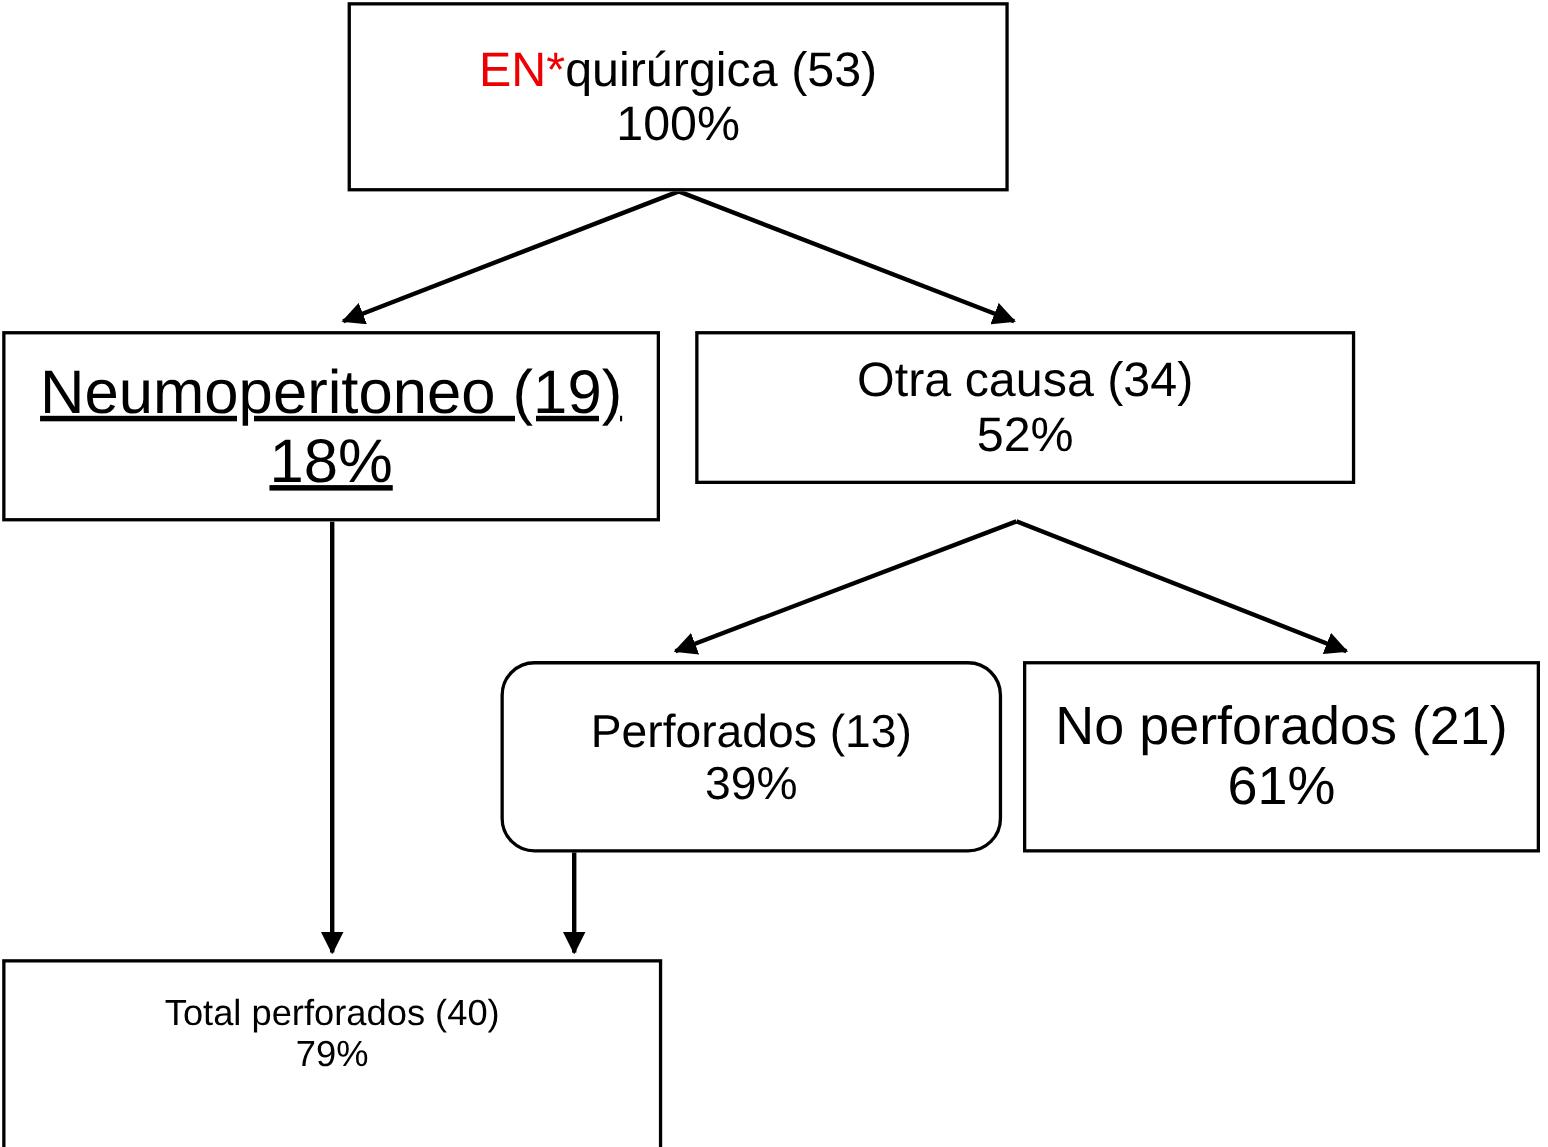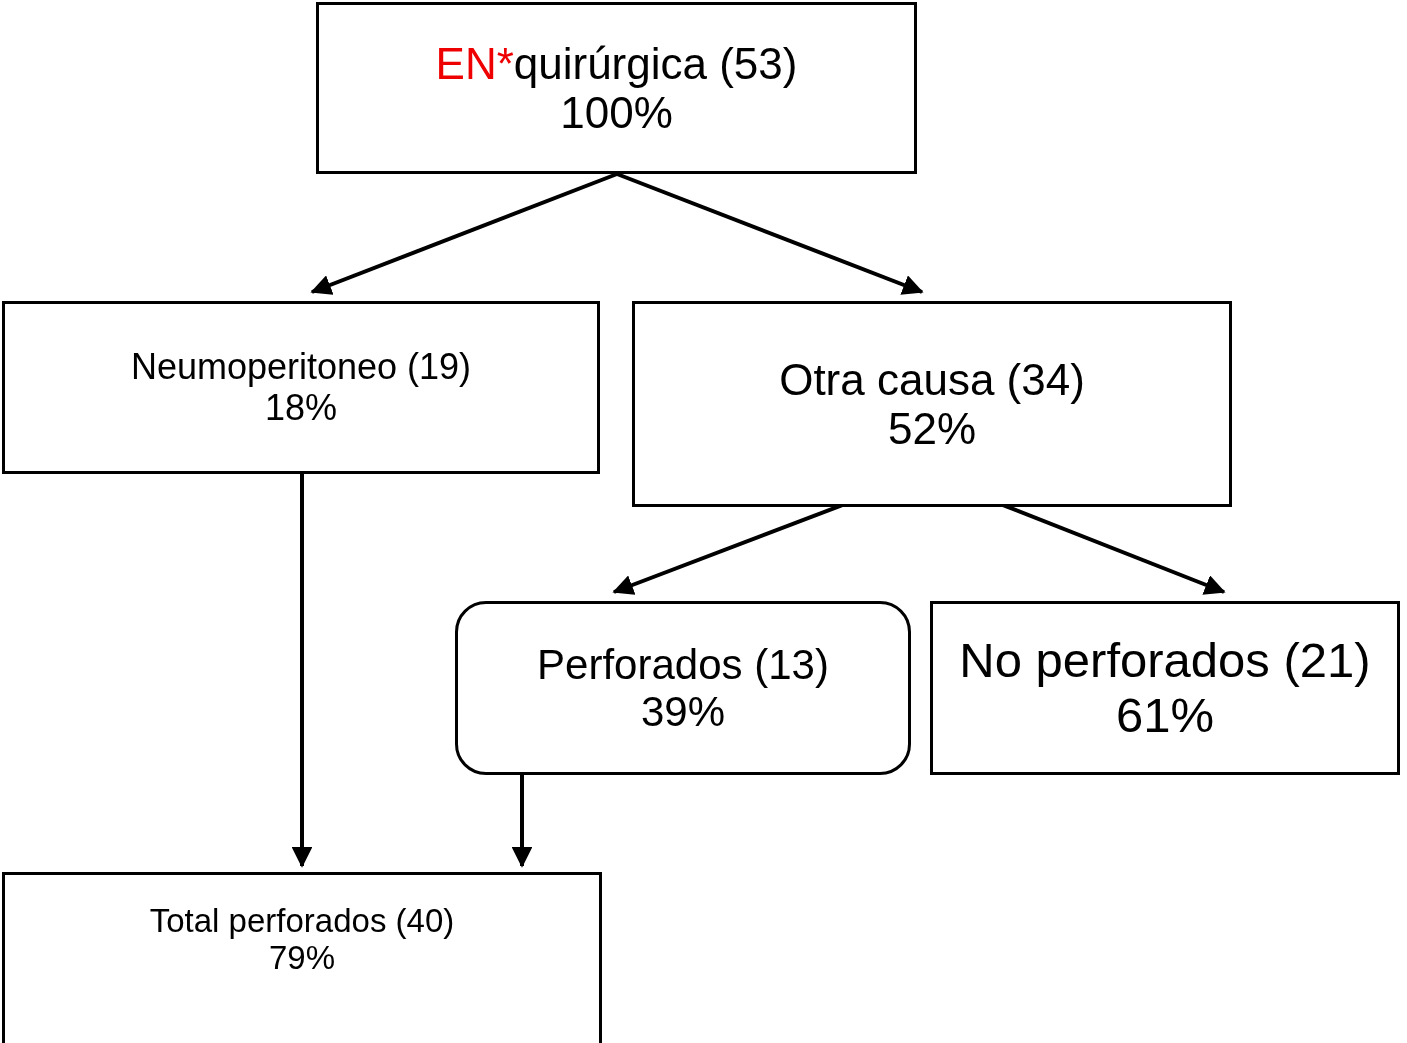--- a/index.html
+++ b/index.html
@@ -37,24 +37,25 @@
   
   #node-en {
     left: 316px; top: 2px; width: 601px; height: 172px;
     font-size: 44px;
   }
   #node-en .line1 { letter-spacing: 0px; }
   .accent { color: #ef0000; }
 
   #node-neumo {
     left: 2px; top: 301px; width: 598px; height: 173px;
-    font-size: 36px;
+    font-size: 56px;
+    text-decoration: underline;
   }
   #node-otra {
-    left: 632px; top: 301px; width: 600px; height: 206px;
+    left: 632px; top: 301px; width: 600px; height: 139px;
     font-size: 44px;
   }
   #node-perf {
     left: 455px; top: 601px; width: 456px; height: 174px;
     font-size: 42px;
     border-radius: 31px;
   }
   #node-noperf {
     left: 930px; top: 601px; width: 470px; height: 174px;
     font-size: 49px;

